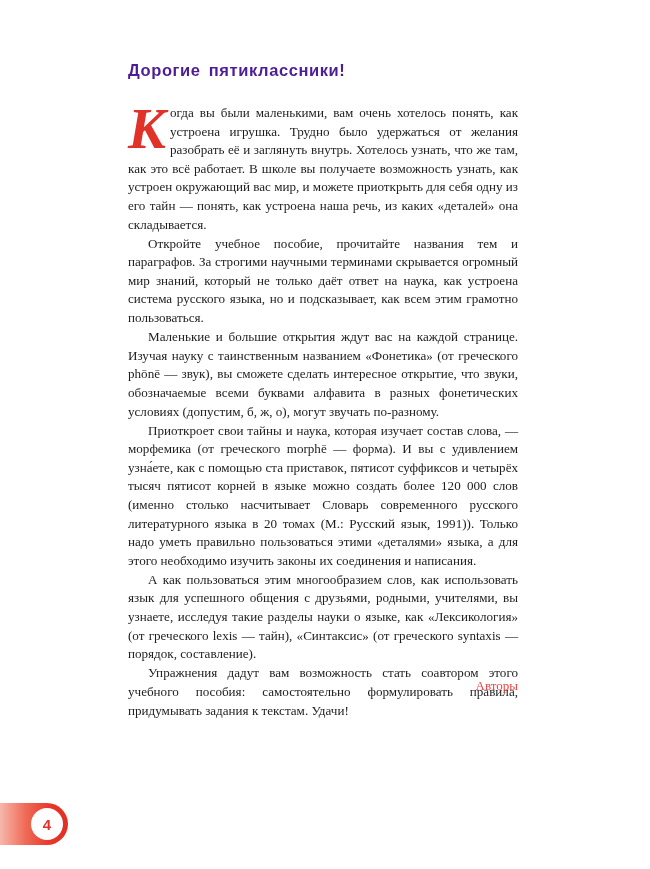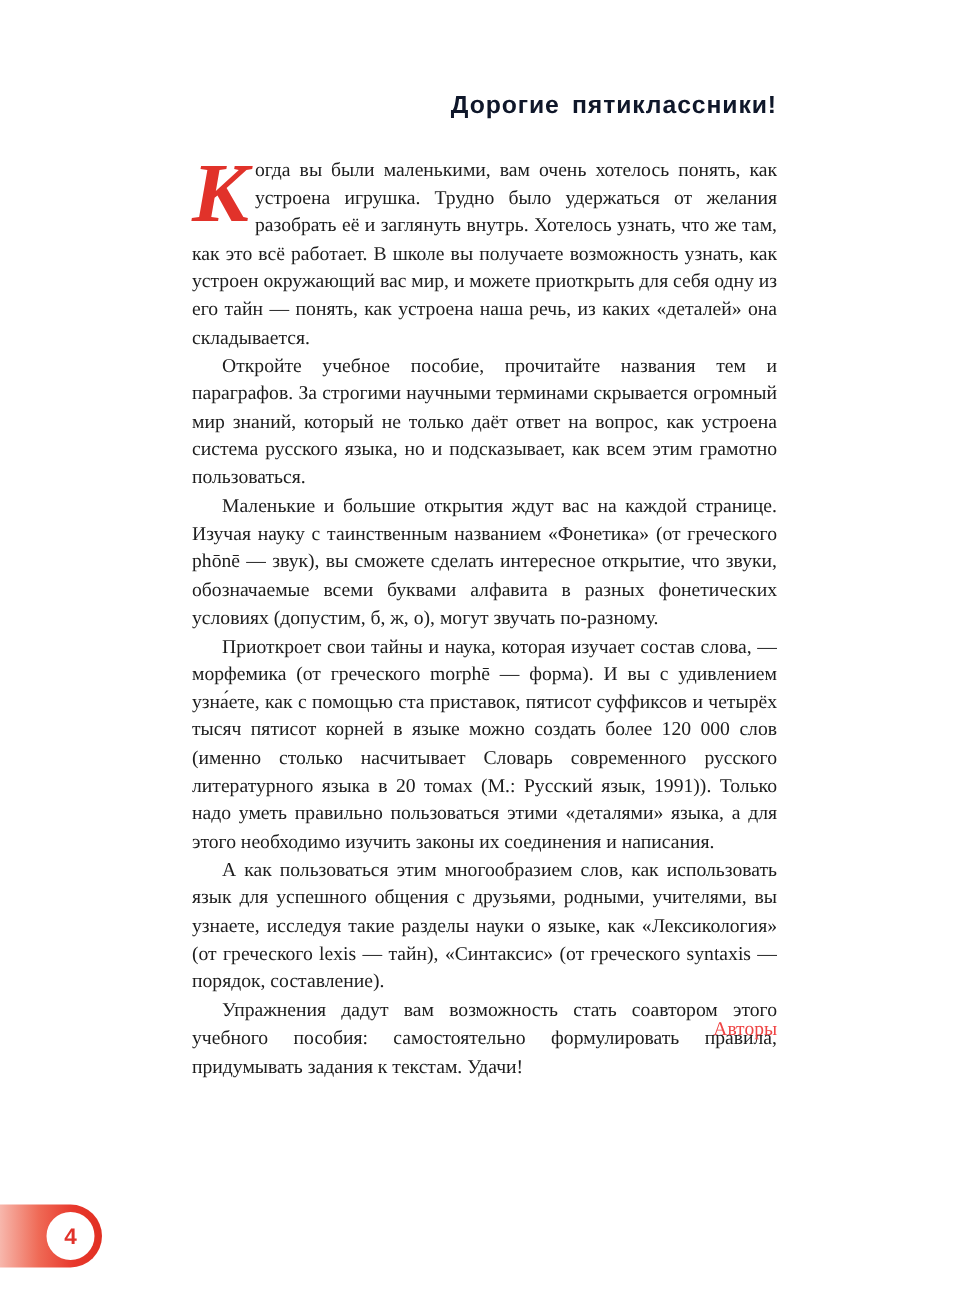--- a/index.html
+++ b/index.html
@@ -22,25 +22,25 @@
     width: 650px;
     height: 869px;
   }
 
   
   .page-title {
     position: absolute;
     left: 128px;
     top: 61px;
     width: 390px;
-    text-align: right;
+    text-align: left;
     font-family: "Liberation Sans", "DejaVu Sans", sans-serif;
     font-size: 16.5px;
     font-weight: 700;
-    color: #0f172a;
+    color: #4c1d95;
     letter-spacing: 0.6px;
     word-spacing: 3px;
     white-space: nowrap;
   }
 
   
   .body-col {
     position: absolute;
     left: 128px;
     top: 104px;
@@ -120,21 +120,21 @@
 <body>
 
 <div class="page">
 
   <div class="page-title">Дорогие  пятиклассники!</div>
 
   <div class="body-col">
 
     <p class="para dropcap-para"><span class="dropcap">К</span><span>огда вы были маленькими, вам очень хотелось понять, как устроена игрушка. Трудно было удержаться от желания разобрать её и заглянуть внутрь. Хотелось узнать, что же там, как это всё работает. В школе вы получаете возможность узнать, как устроен окружающий вас мир, и можете приоткрыть для себя одну из его тайн — понять, как устроена наша речь, из каких «деталей» она складывается.</span></p>
 
-    <p class="para"><span>Откройте учебное пособие, прочитайте названия тем и параграфов. За строгими научными терминами скрывается огромный мир знаний, который не только даёт ответ на вопрос, как устроена система русского языка, но и подсказывает, как всем этим грамотно пользоваться.</span></p>
+    <p class="para"><span>Откройте учебное пособие, прочитайте названия тем и параграфов. За строгими научными терминами скрывается огромный мир знаний, который не только даёт ответ на наука, как устроена система русского языка, но и подсказывает, как всем этим грамотно пользоваться.</span></p>
 
     <p class="para"><span>Маленькие и большие открытия ждут вас на каждой странице. Изучая науку с таинственным названием «Фонетика» (от греческого </span><span class="it">phōnē</span><span> — звук), вы сможете сделать интересное открытие, что звуки, обозначаемые всеми буквами алфавита в разных фонетических условиях (допустим, </span><span class="it">б, ж, о</span><span>), могут звучать по-разному.</span></p>
 
     <p class="para"><span>Приоткроет свои тайны и наука, которая изучает состав слова, — морфемика (от греческого </span><span class="it">morphē</span><span> — форма). И вы с удивлением узна́ете, как с помощью ста приставок, пятисот суффиксов и четырёх тысяч пятисот корней в языке можно создать более 120 000 слов (именно столько насчитывает Словарь современного русского литературного языка в 20 томах (М.: Русский язык, 1991)). Только надо уметь правильно пользоваться этими «деталями» языка, а для этого необходимо изучить законы их соединения и написания.</span></p>
 
     <p class="para"><span>А как пользоваться этим многообразием слов, как использовать язык для успешного общения с друзьями, родными, учителями, вы узнаете, исследуя такие разделы науки о языке, как «Лексикология» (от греческого </span><span class="it">lexis</span><span> — тайн), «Синтаксис» (от греческого </span><span class="it">syntaxis</span><span> — порядок, составление).</span></p>
 
     <p class="para"><span>Упражнения дадут вам возможность стать соавтором этого учебного пособия: самостоятельно формулировать правила, придумывать задания к текстам. Удачи!</span></p>
 
   </div>

